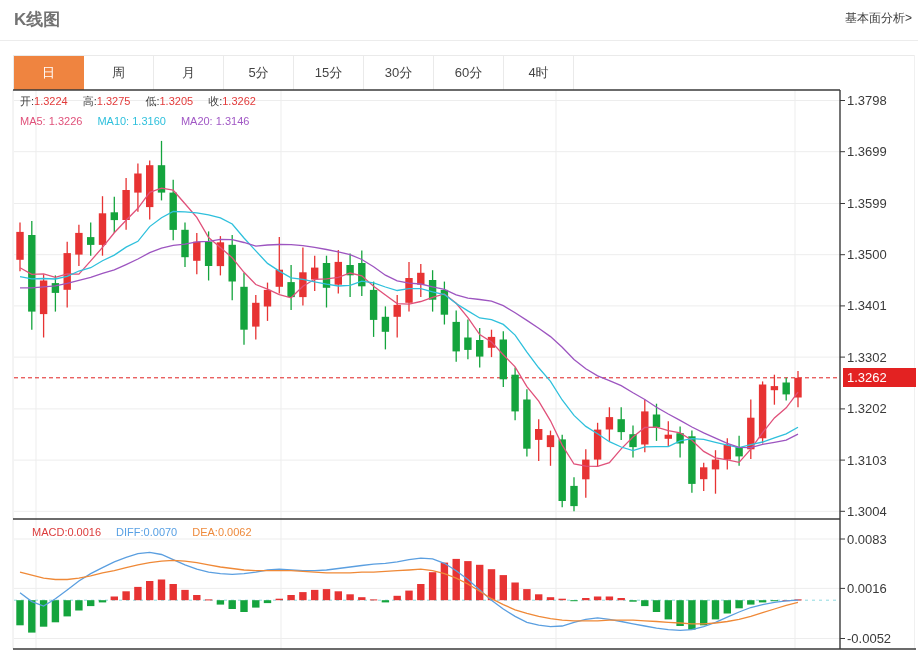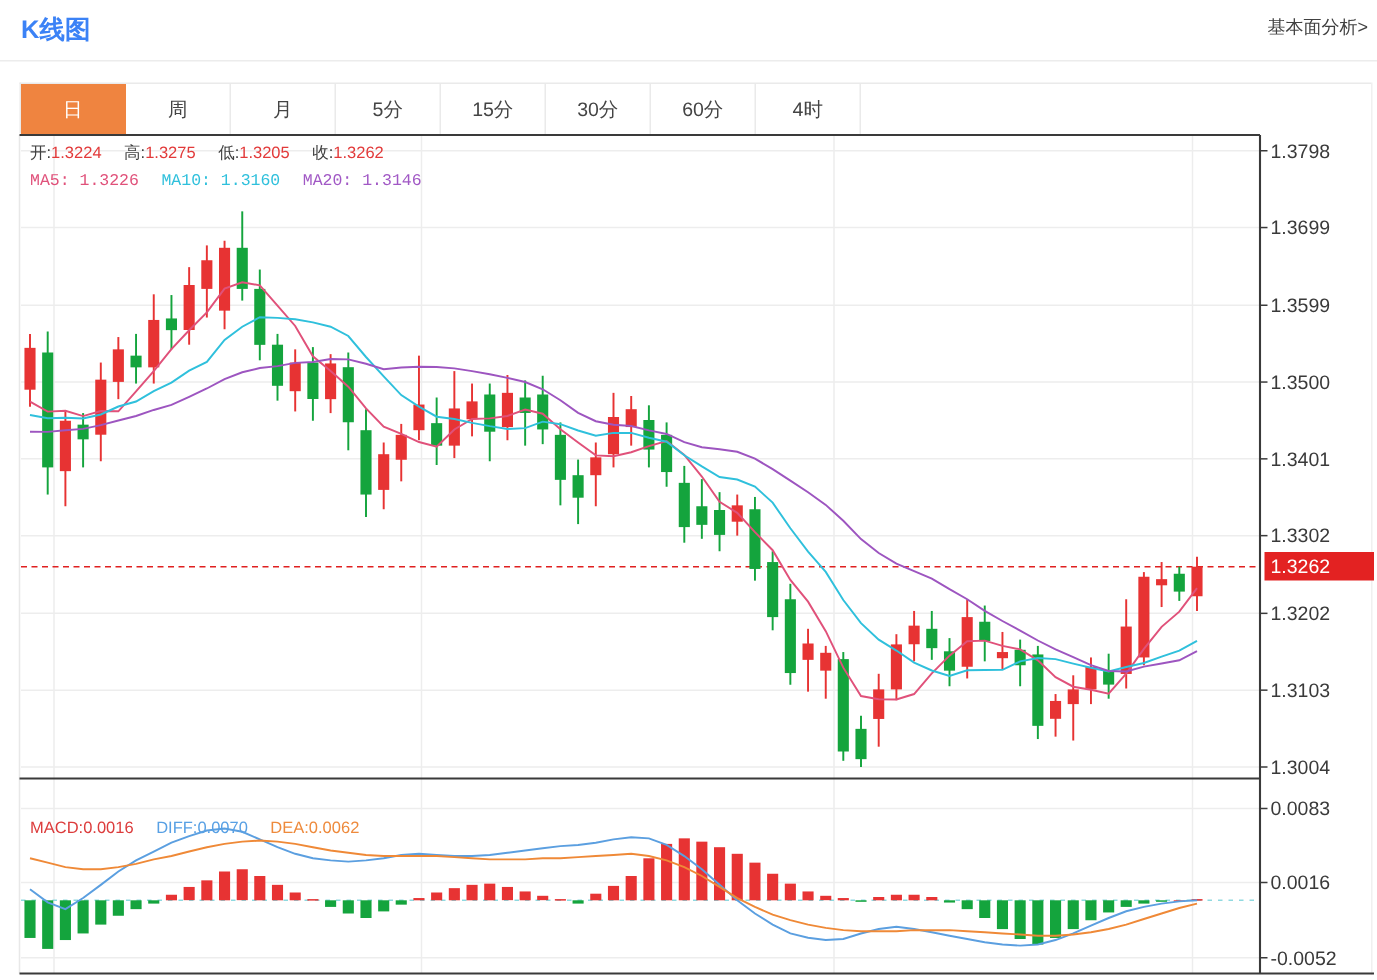--- a/index.html
+++ b/index.html
@@ -1,18 +1,18 @@
 <!DOCTYPE html>
 <html><head>
 <meta charset="utf-8">
 <style>
   html,body{margin:0;padding:0;background:#fff;}
   .page{position:relative;width:918px;height:653px;background:#fff;overflow:hidden;
         font-family:"Liberation Sans","DejaVu Sans",sans-serif;}
-  .title{position:absolute;left:14px;top:8px;font-size:17px;font-weight:bold;color:#3b82f6;}
+  .title{position:absolute;left:14px;top:8px;font-size:17px;font-weight:bold;color:#737373;}
   .fx-link{position:absolute;right:6px;top:10px;font-size:12px;color:#404040;cursor:pointer;}
   .hrule{position:absolute;left:0;top:40px;width:918px;height:1px;background:#ececec;}
   .tabbar{position:absolute;left:13px;top:55px;width:901px;height:34px;display:flex;
           border-top:1px solid #eaeaea;border-left:1px solid #eaeaea;box-sizing:border-box;background:#fff;}
   .tab{width:70px;height:34px;line-height:34px;text-align:center;font-size:13px;color:#444;
        border-right:1px solid #eaeaea;box-sizing:border-box;cursor:pointer;background:#fff;}
   .tab.active{background:#ef8440;color:#fff;border-right-color:#ef8440;}
   .legend{position:absolute;font-size:11px;white-space:nowrap;z-index:3;}
   .legend .item{margin-right:15px;}
   .legend .lbl{color:#3f3f3f;}
@@ -34,22 +34,22 @@
       <div class="tab">周</div>
       <div class="tab">月</div>
       <div class="tab">5分</div>
       <div class="tab">15分</div>
       <div class="tab">30分</div>
       <div class="tab">60分</div>
       <div class="tab">4时</div>
     </div>
 
   <div class="legend" id="ohlcLegend" style="left:20px;top:94px;"><span class="item"><span class="lbl">开:</span><span style="color:#e23a3a">1.3224</span></span><span class="item"><span class="lbl">高:</span><span style="color:#e23a3a">1.3275</span></span><span class="item"><span class="lbl">低:</span><span style="color:#e23a3a">1.3205</span></span><span class="item"><span class="lbl">收:</span><span style="color:#e23a3a">1.3262</span></span></div>
-  <div class="legend" id="maLegend" style="left:20px;top:115px;font-family:Liberation Mono, monospace;"><span class="item"><span style="color:#e0517a">MA5: 1.3226</span></span><span class="item"><span style="color:#2fc0dc">MA10: 1.3160</span></span><span class="item"><span style="color:#a158c5">MA20: 1.3146</span></span></div>
-  <div class="legend" id="macdLegend" style="left:20px;top:526px;margin-top:20px;"><span class="item"><span style="color:#dc3c3c">MACD:0.0016</span></span><span class="item"><span style="color:#58a0e4">DIFF:0.0070</span></span><span class="item"><span style="color:#ee8a3c">DEA:0.0062</span></span></div>
+  <div class="legend" id="maLegend" style="left:20px;top:115px;"><span class="item"><span style="color:#e0517a">MA5: 1.3226</span></span><span class="item"><span style="color:#2fc0dc">MA10: 1.3160</span></span><span class="item"><span style="color:#a158c5">MA20: 1.3146</span></span></div>
+  <div class="legend" id="macdLegend" style="left:32px;top:526px;"><span class="item"><span style="color:#dc3c3c">MACD:0.0016</span></span><span class="item"><span style="color:#58a0e4">DIFF:0.0070</span></span><span class="item"><span style="color:#ee8a3c">DEA:0.0062</span></span></div>
 
   <svg id="chart" width="918" height="653" viewBox="0 0 918 653">
       <g>
         <line x1="14" y1="100.5" x2="840" y2="100.5" stroke="#ededed"></line>
         <line x1="14" y1="151.7" x2="840" y2="151.7" stroke="#ededed"></line>
         <line x1="14" y1="203.5" x2="840" y2="203.5" stroke="#ededed"></line>
         <line x1="14" y1="254.7" x2="840" y2="254.7" stroke="#ededed"></line>
         <line x1="14" y1="305.9" x2="840" y2="305.9" stroke="#ededed"></line>
         <line x1="14" y1="357.1" x2="840" y2="357.1" stroke="#ededed"></line>
         <line x1="14" y1="408.9" x2="840" y2="408.9" stroke="#ededed"></line>

